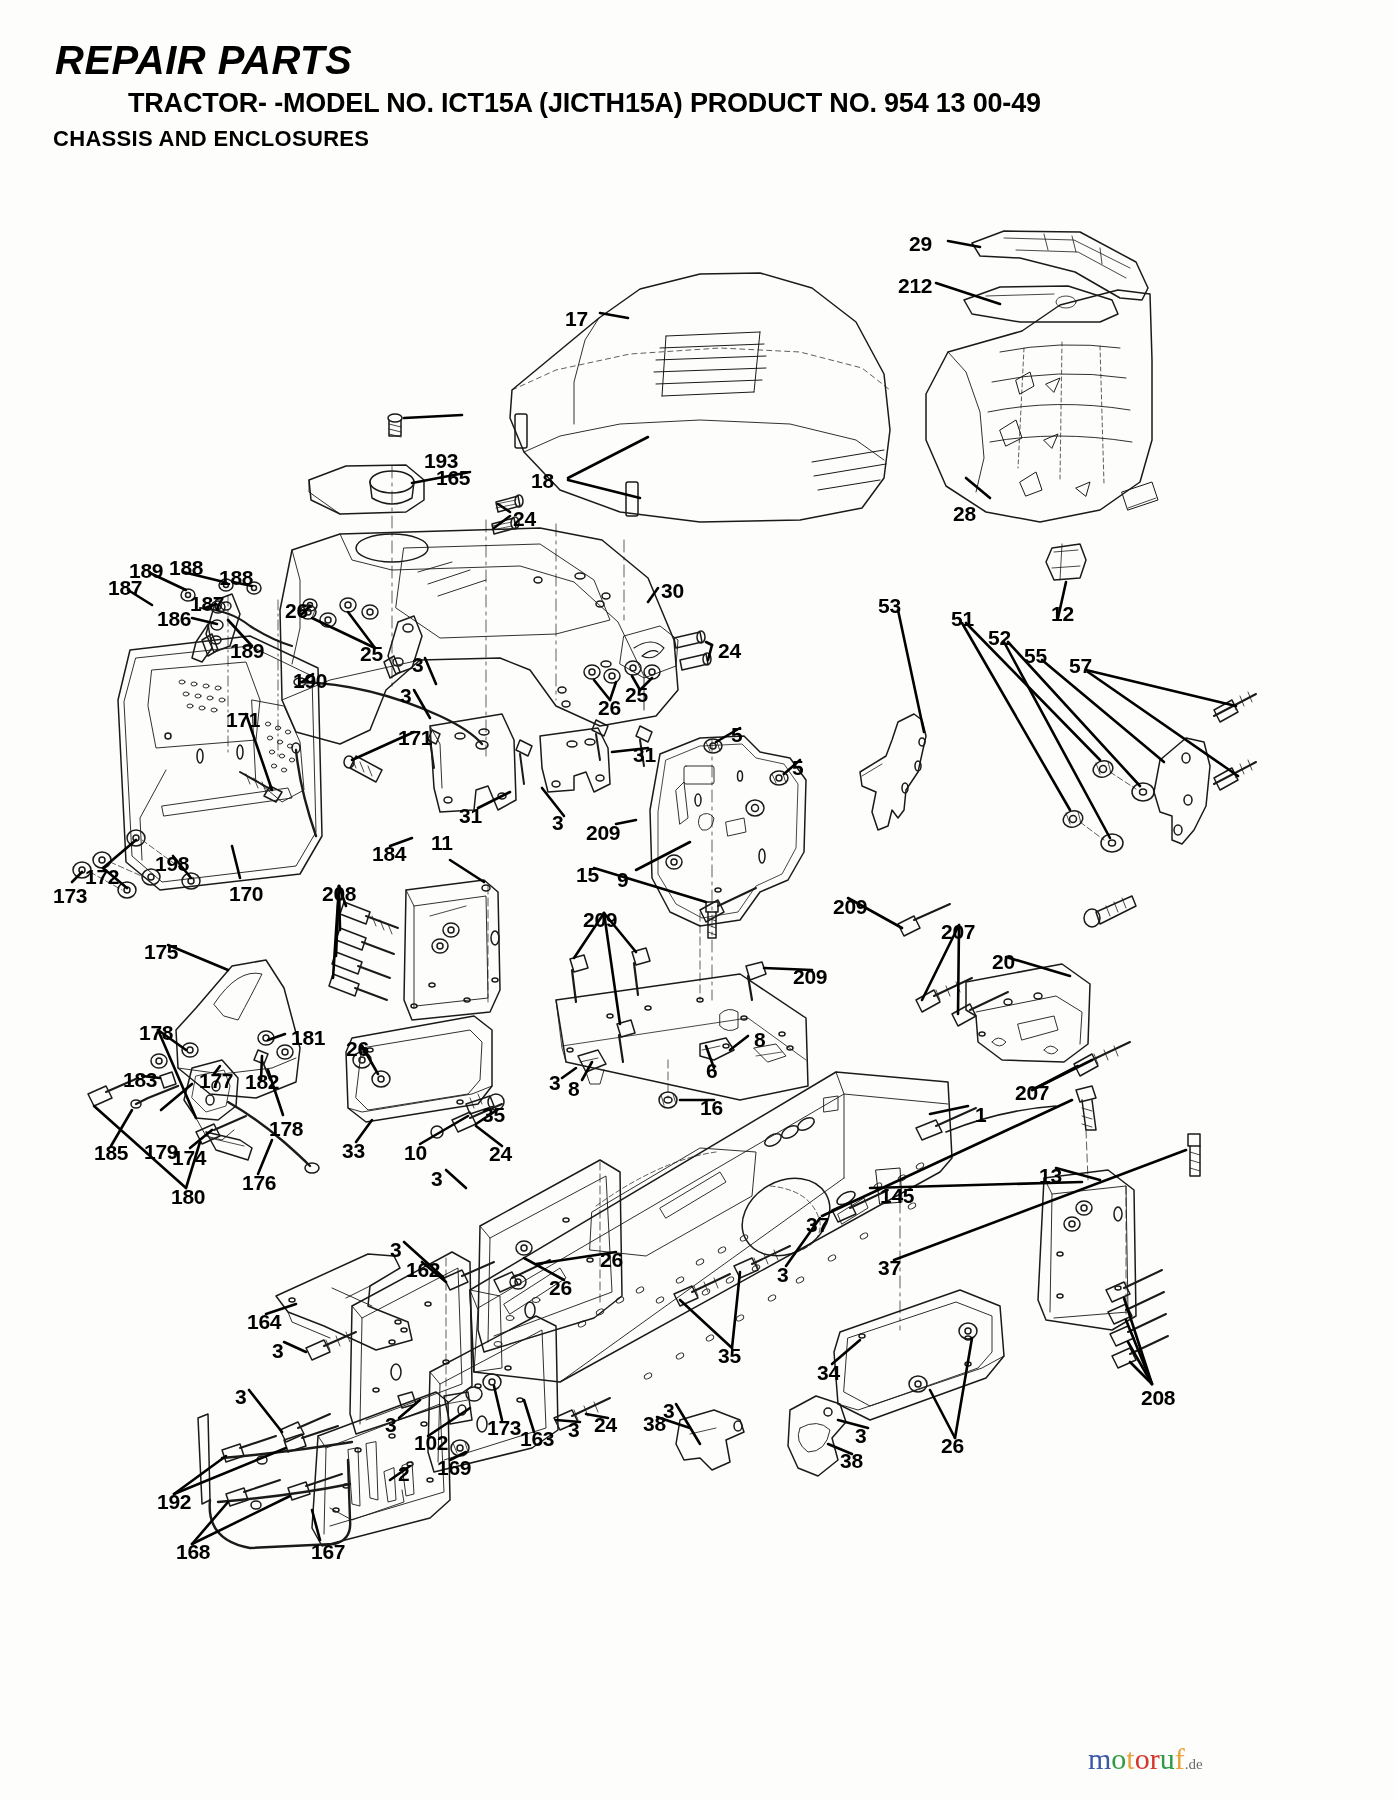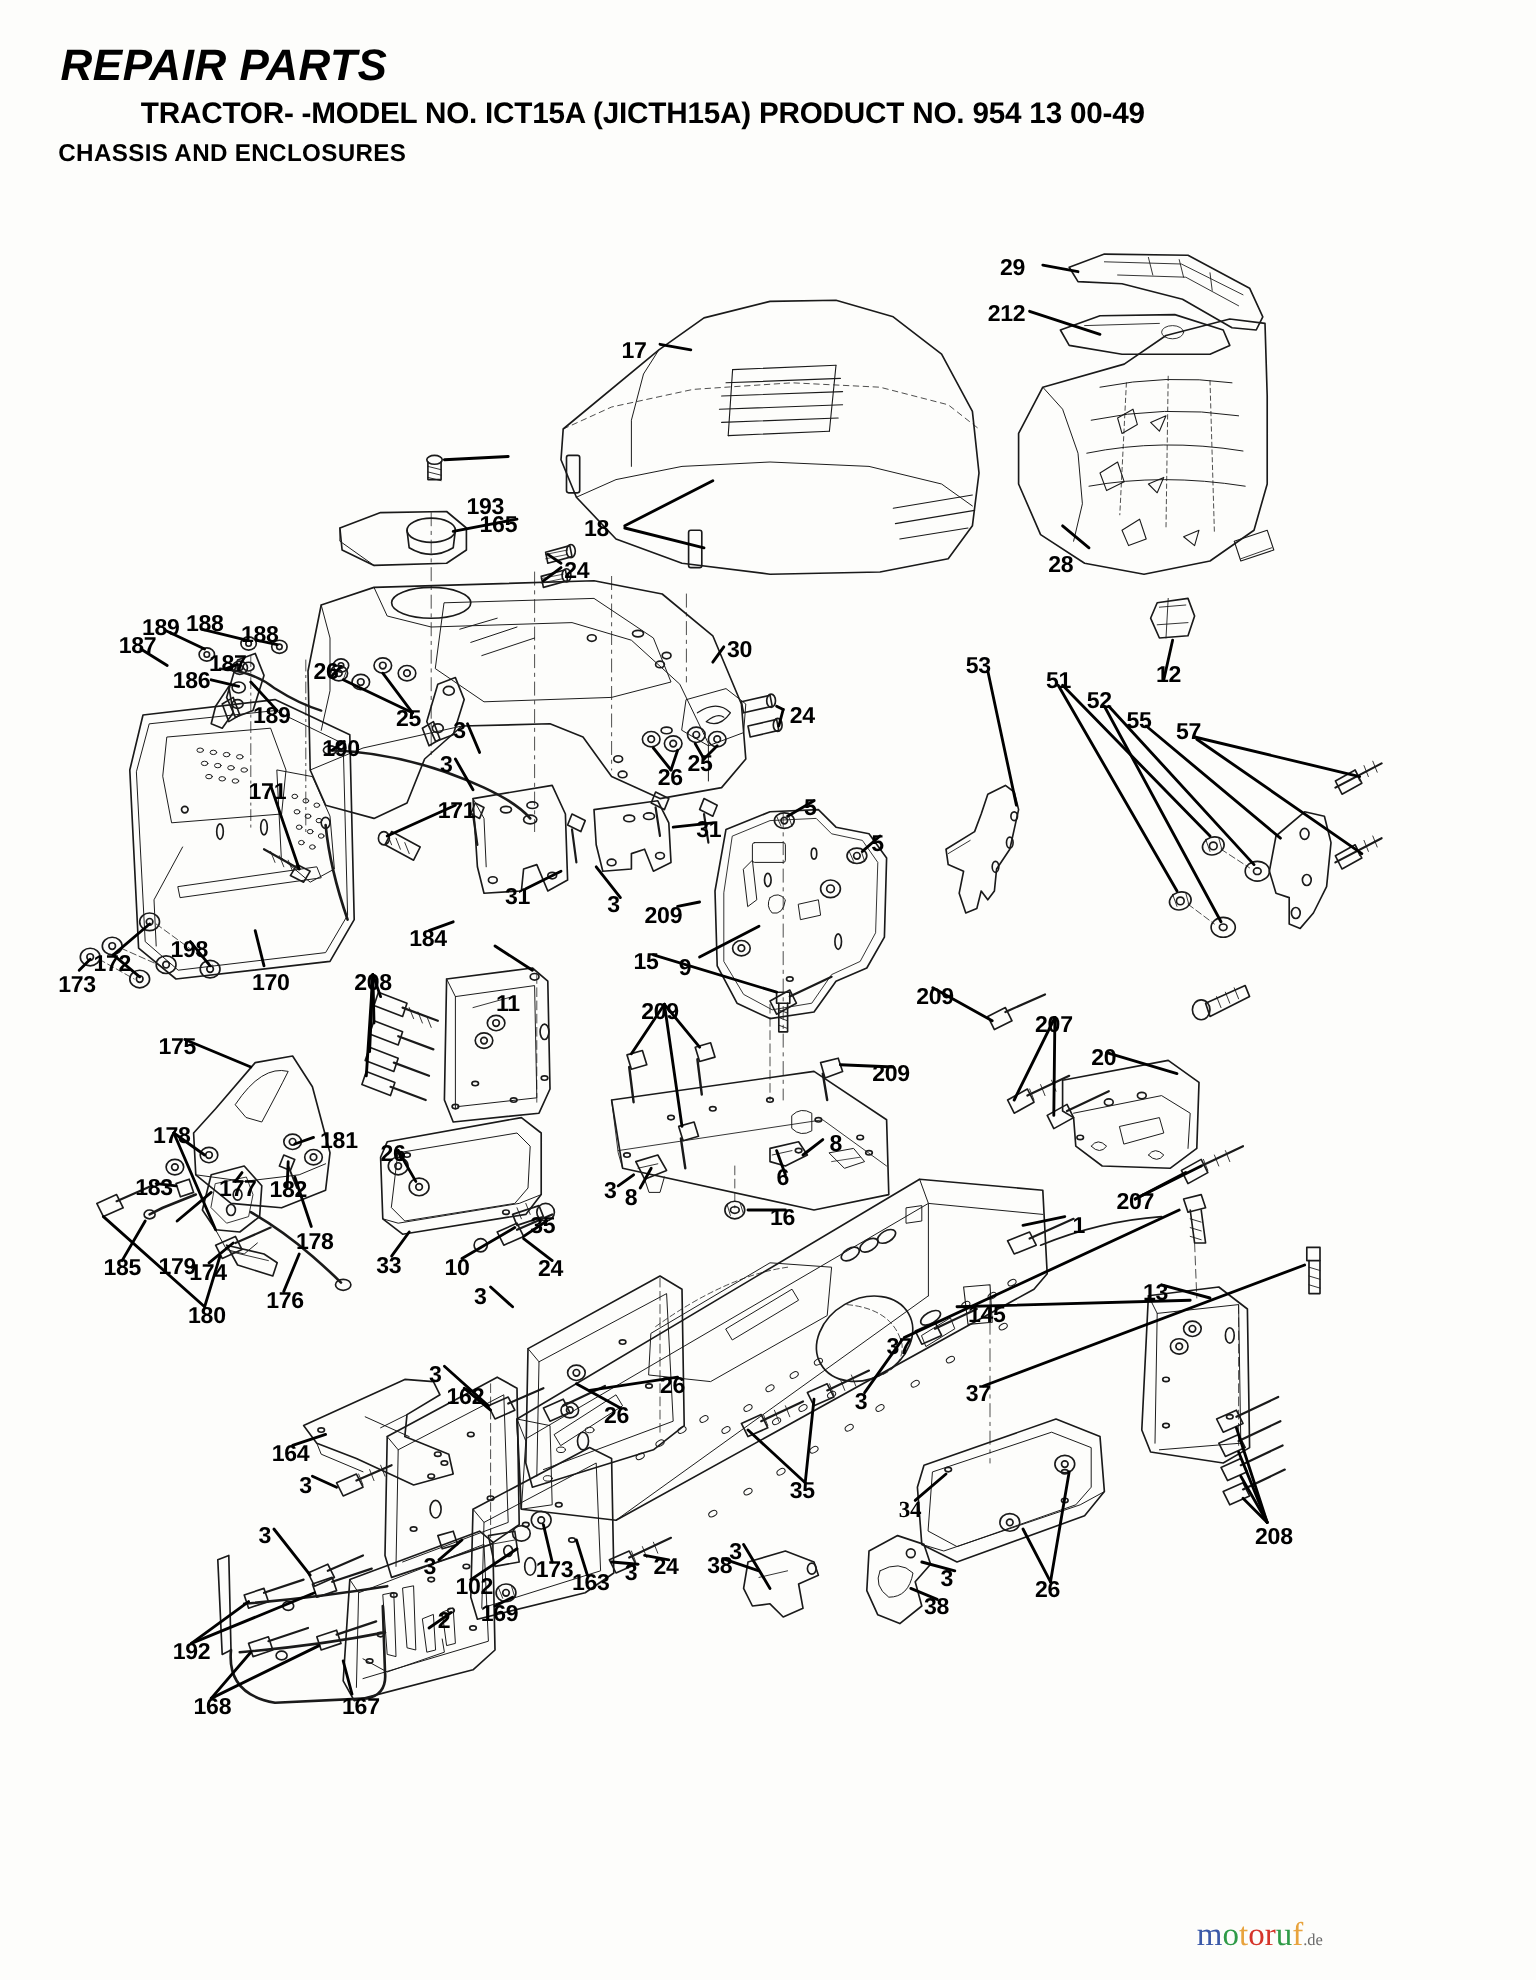--- a/index.html
+++ b/index.html
@@ -1064,21 +1064,21 @@
       <div class="callout" style="left: 459px; top: 805px;">31</div>
       <div class="callout" style="left: 552px; top: 812px;">3</div>
       <div class="callout" style="left: 586px; top: 822px;">209</div>
       <div class="callout" style="left: 617px; top: 869px;">9</div>
       <div class="callout" style="left: 833px; top: 896px;">209</div>
       <div class="callout" style="left: 155px; top: 853px;">198</div>
       <div class="callout" style="left: 85px; top: 866px;">172</div>
       <div class="callout" style="left: 53px; top: 885px;">173</div>
       <div class="callout" style="left: 229px; top: 883px;">170</div>
       <div class="callout" style="left: 372px; top: 843px;">184</div>
-      <div class="callout" style="left: 431px; top: 902px; margin-left: 20px;">11</div>
+      <div class="callout" style="left: 431px; top: 832px;">11</div>
       <div class="callout" style="left: 576px; top: 864px;">15</div>
       <div class="callout" style="left: 322px; top: 883px;">208</div>
       <div class="callout" style="left: 583px; top: 909px;">209</div>
       <div class="callout" style="left: 941px; top: 921px;">207</div>
       <div class="callout" style="left: 992px; top: 951px;">20</div>
       <div class="callout" style="left: 144px; top: 941px;">175</div>
       <div class="callout" style="left: 793px; top: 966px;">209</div>
       <div class="callout" style="left: 139px; top: 1022px;">178</div>
       <div class="callout" style="left: 291px; top: 1027px;">181</div>
       <div class="callout" style="left: 346px; top: 1038px;">26</div>
@@ -1108,21 +1108,21 @@
       <div class="callout" style="left: 806px; top: 1214px;">37</div>
       <div class="callout" style="left: 600px; top: 1249px;">26</div>
       <div class="callout" style="left: 549px; top: 1277px;">26</div>
       <div class="callout" style="left: 878px; top: 1257px;">37</div>
       <div class="callout" style="left: 777px; top: 1264px;">3</div>
       <div class="callout" style="left: 390px; top: 1239px;">3</div>
       <div class="callout" style="left: 406px; top: 1259px;">162</div>
       <div class="callout" style="left: 247px; top: 1311px;">164</div>
       <div class="callout" style="left: 272px; top: 1340px;">3</div>
       <div class="callout" style="left: 718px; top: 1345px;">35</div>
-      <div class="callout" style="left: 817px; top: 1362px; font-family: Liberation Serif, serif;">34</div>
+      <div class="callout" style="left: 817px; top: 1362px;">34</div>
       <div class="callout" style="left: 1141px; top: 1387px;">208</div>
       <div class="callout" style="left: 235px; top: 1386px;">3</div>
       <div class="callout" style="left: 385px; top: 1414px;">3</div>
       <div class="callout" style="left: 487px; top: 1417px;">173</div>
       <div class="callout" style="left: 520px; top: 1428px;">163</div>
       <div class="callout" style="left: 568px; top: 1419px;">3</div>
       <div class="callout" style="left: 594px; top: 1414px;">24</div>
       <div class="callout" style="left: 643px; top: 1413px;">38</div>
       <div class="callout" style="left: 663px; top: 1400px;">3</div>
       <div class="callout" style="left: 855px; top: 1425px;">3</div>

